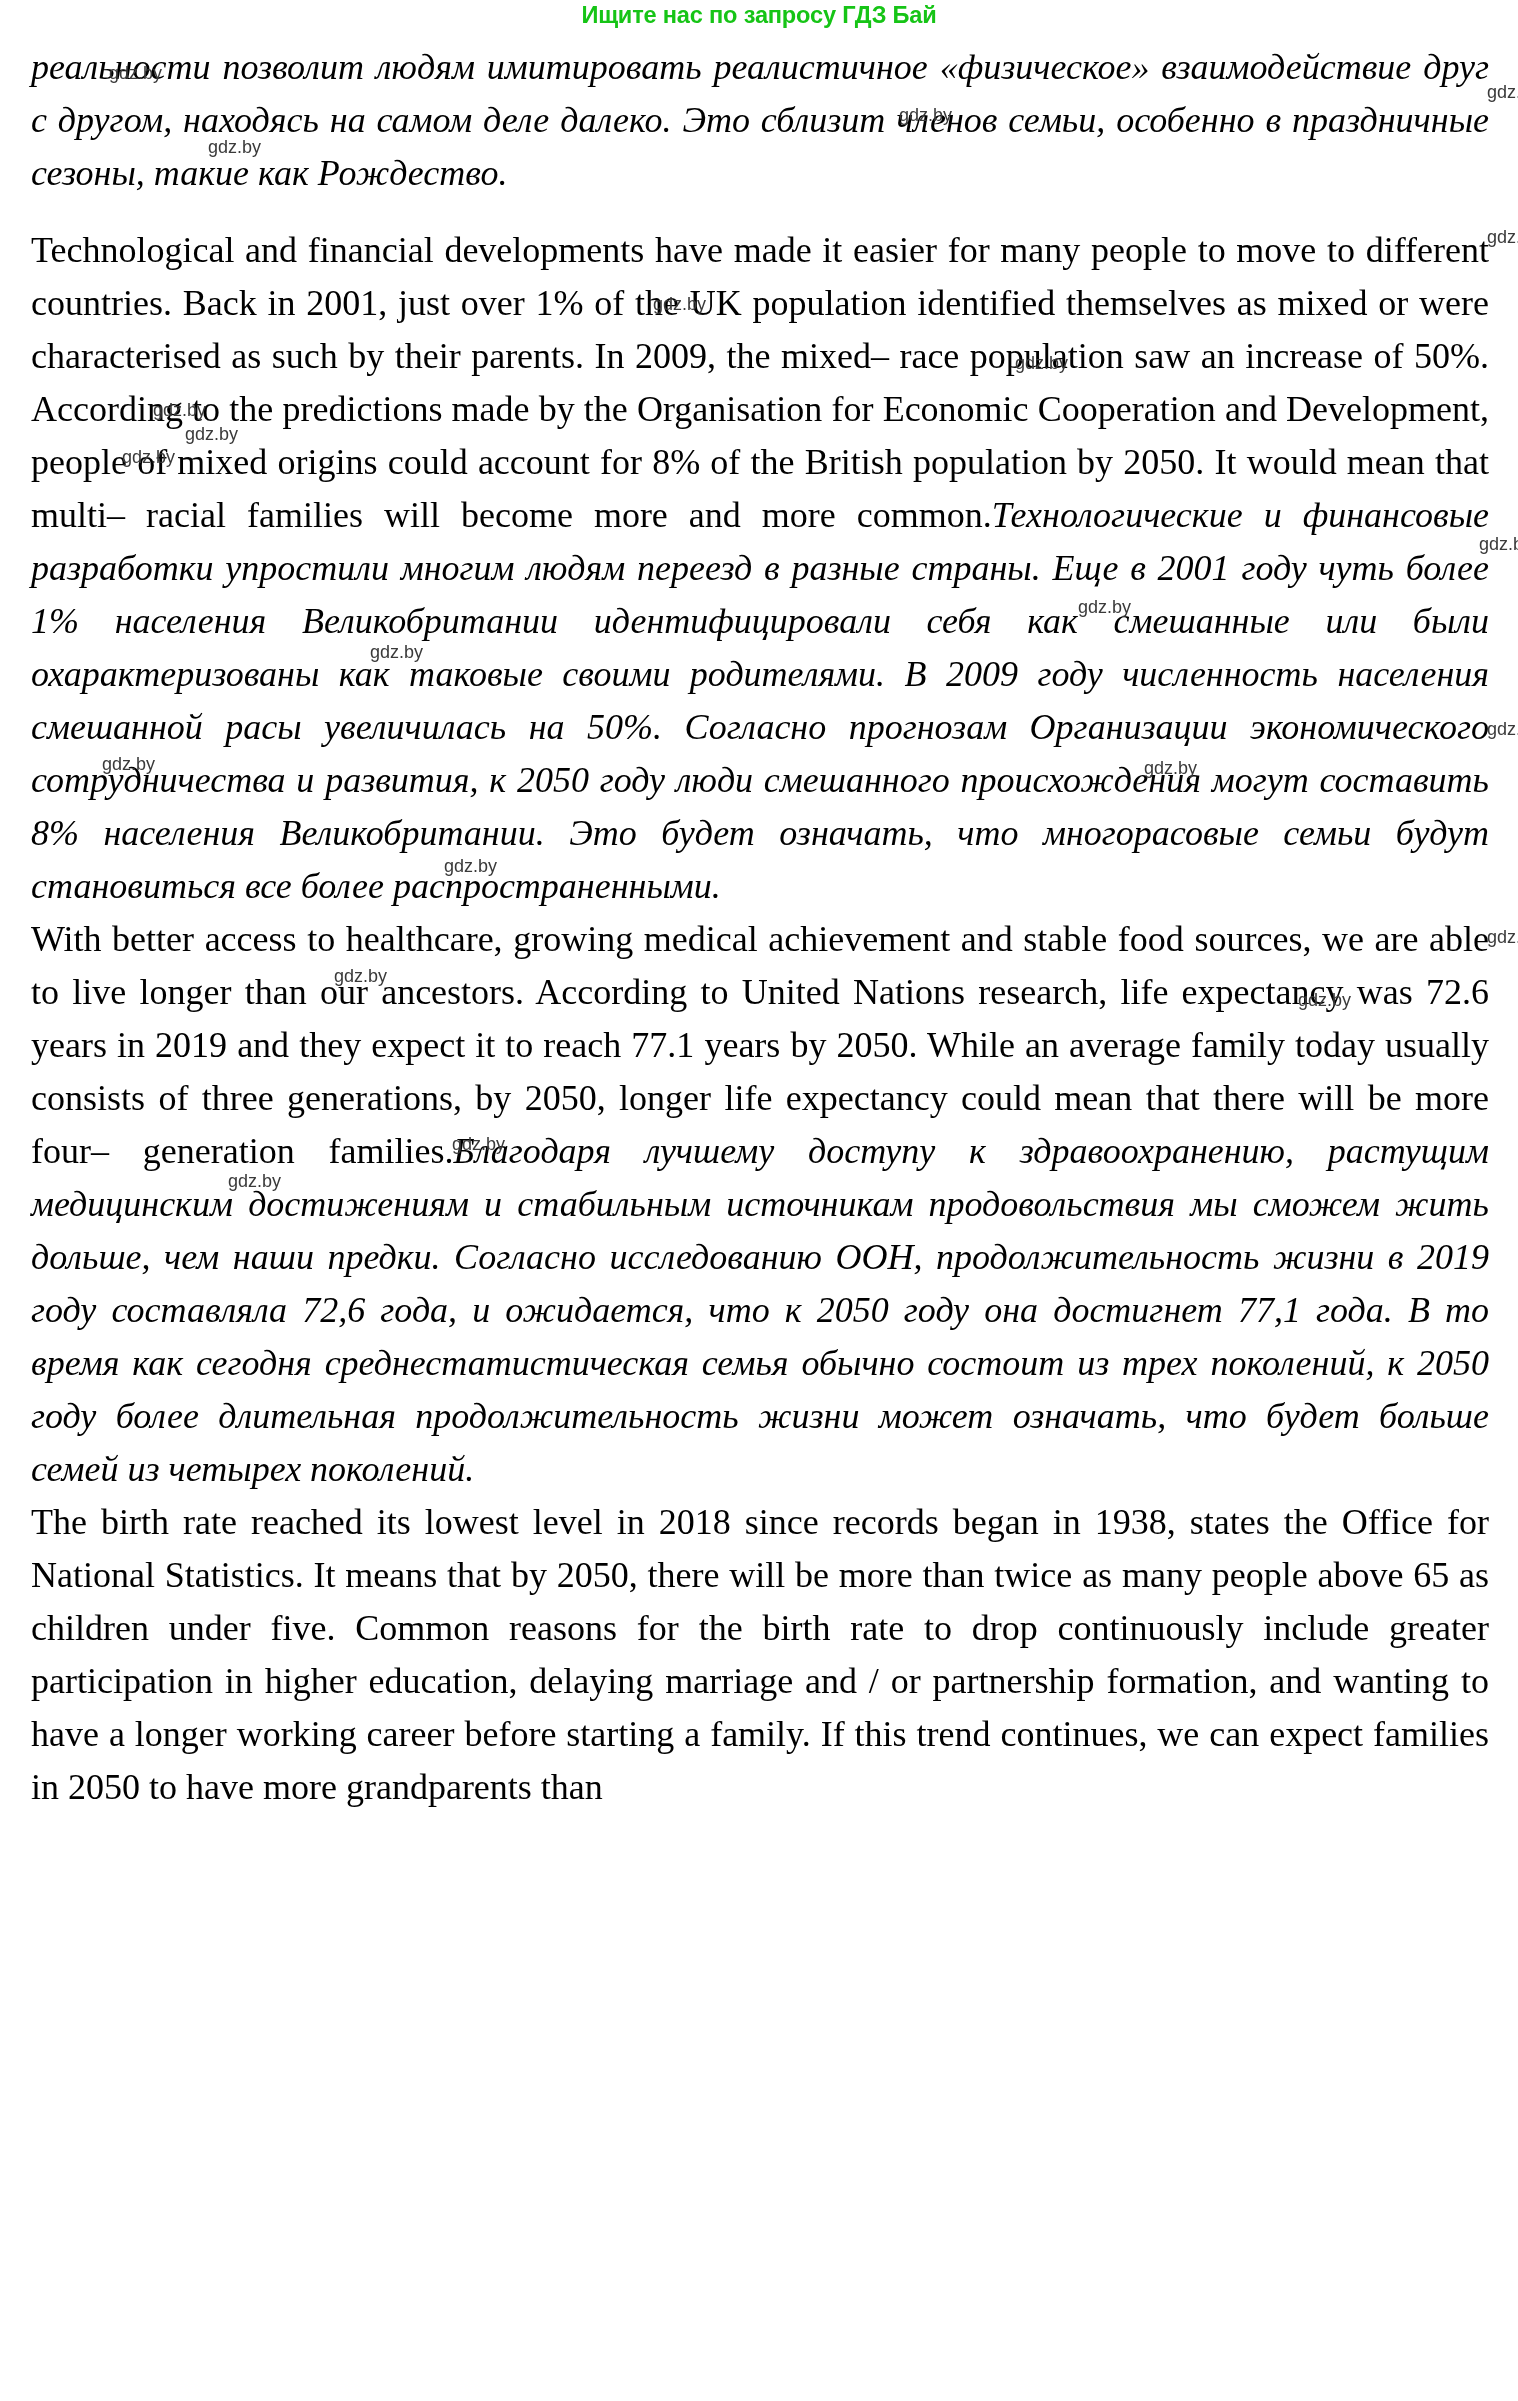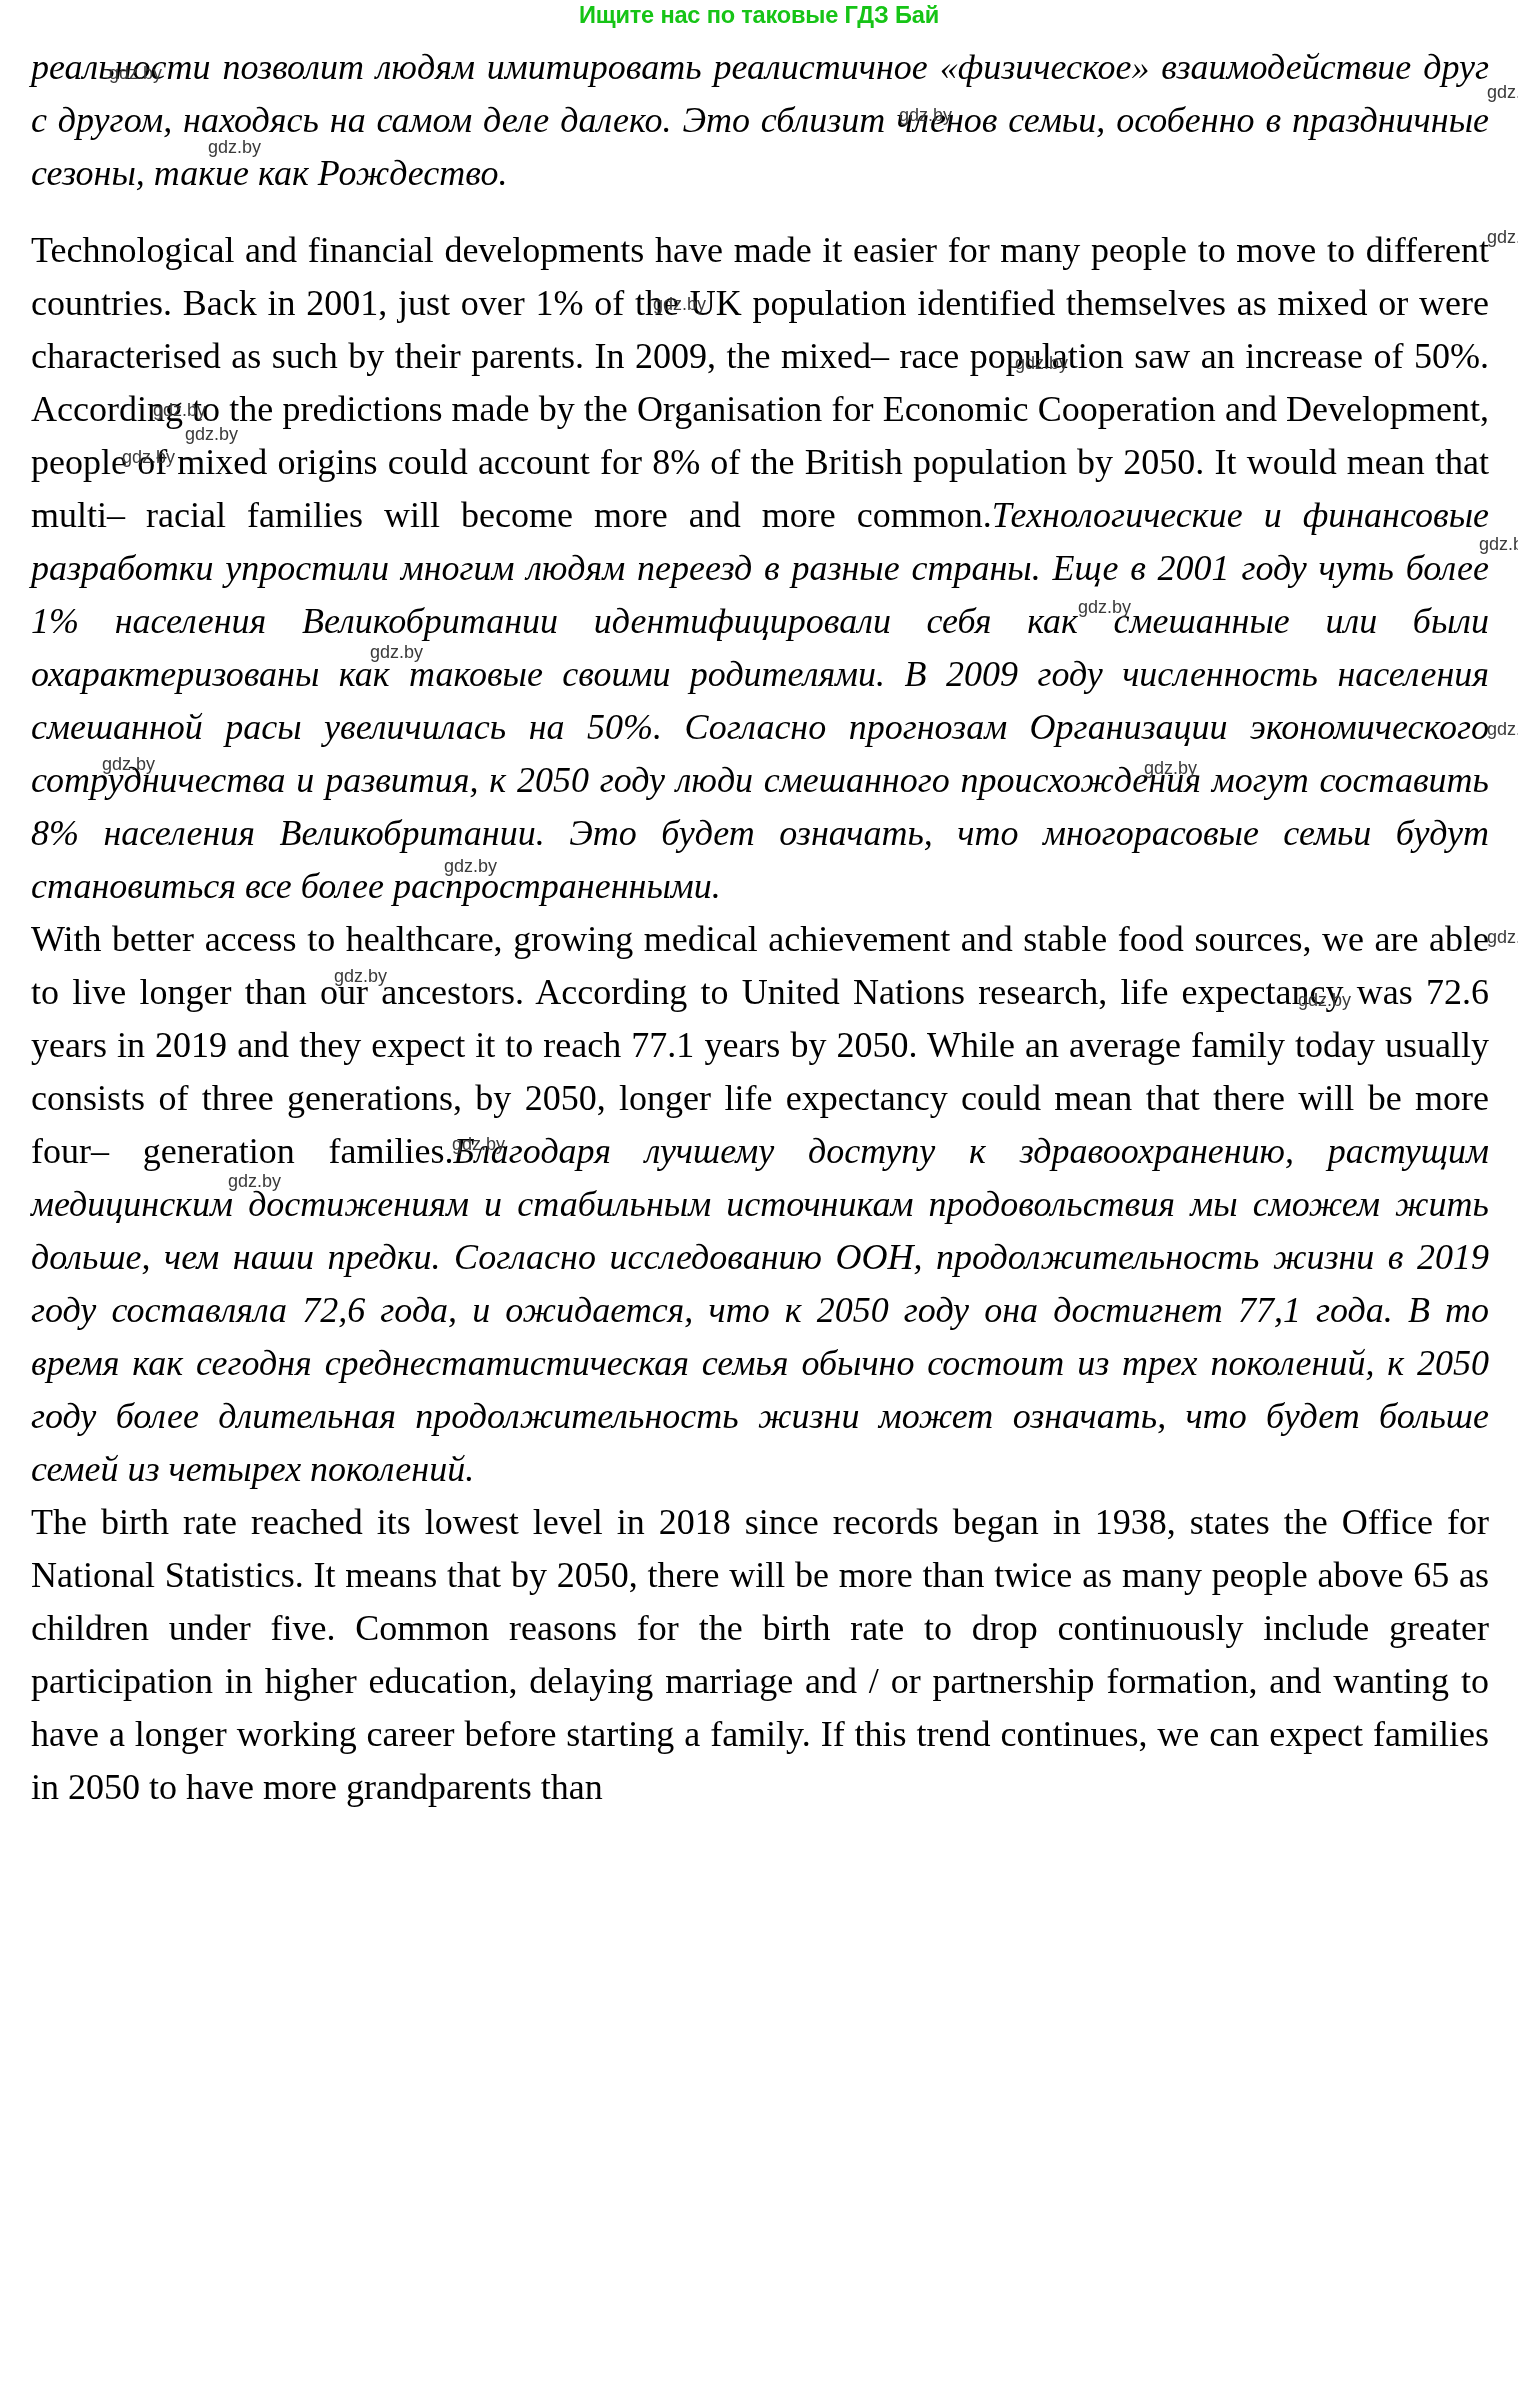--- a/index.html
+++ b/index.html
@@ -92,21 +92,21 @@
     font-weight: 400;
     color: #5b0f8b;
     white-space: nowrap;
   }
 </style>
 </head>
 <body>
 
 <div id="page">
 
-  <div class="header-banner">Ищите нас по таковые ГДЗ Бай</div>
+  <div class="header-banner">Ищите нас по запросу ГДЗ Бай</div>
 
   <div class="doc-body">
 
     <p class="para ru last-line-left">реальности позволит людям имитировать реалистичное «физическое» взаимодействие друг с другом, находясь на самом деле далеко. Это сблизит членов семьи, особенно в праздничные сезоны, такие как Рождество.</p>
 
     <div class="para-gap"></div>
 
     <p class="para"><span class="en">Technological and financial developments have made it easier for many people to move to different countries. Back in 2001, just over 1% of the UK population identified themselves as mixed or were characterised as such by their parents. In 2009, the mixed– race population saw an increase of 50%. According to the predictions made by the Organisation for Economic Cooperation and Development, people of mixed origins could account for 8% of the British population by 2050. It would mean that multi– racial families will become more and more common.</span><span class="ru">Технологические и финансовые разработки упростили многим людям переезд в разные страны. Еще в 2001 году чуть более 1% населения Великобритании идентифицировали себя как смешанные или были охарактеризованы как таковые своими родителями. В 2009 году численность населения смешанной расы увеличилась на 50%. Согласно прогнозам Организации экономического сотрудничества и развития, к 2050 году люди смешанного происхождения могут составить 8% населения Великобритании. Это будет означать, что многорасовые семьи будут становиться все более распространенными.</span></p>
 
     <p class="para"><span class="en">With better access to healthcare, growing medical achievement and stable food sources, we are able to live longer than our ancestors. According to United Nations research, life expectancy was 72.6 years in 2019 and they expect it to reach 77.1 years by 2050. While an average family today usually consists of three generations, by 2050, longer life expectancy could mean that there will be more four– generation families.</span><span class="ru">Благодаря лучшему доступу к здравоохранению, растущим медицинским достижениям и стабильным источникам продовольствия мы сможем жить дольше, чем наши предки. Согласно исследованию ООН, продолжительность жизни в 2019 году составляла 72,6 года, и ожидается, что к 2050 году она достигнет 77,1 года. В то время как сегодня среднестатистическая семья обычно состоит из трех поколений, к 2050 году более длительная продолжительность жизни может означать, что будет больше семей из четырех поколений.</span></p>

